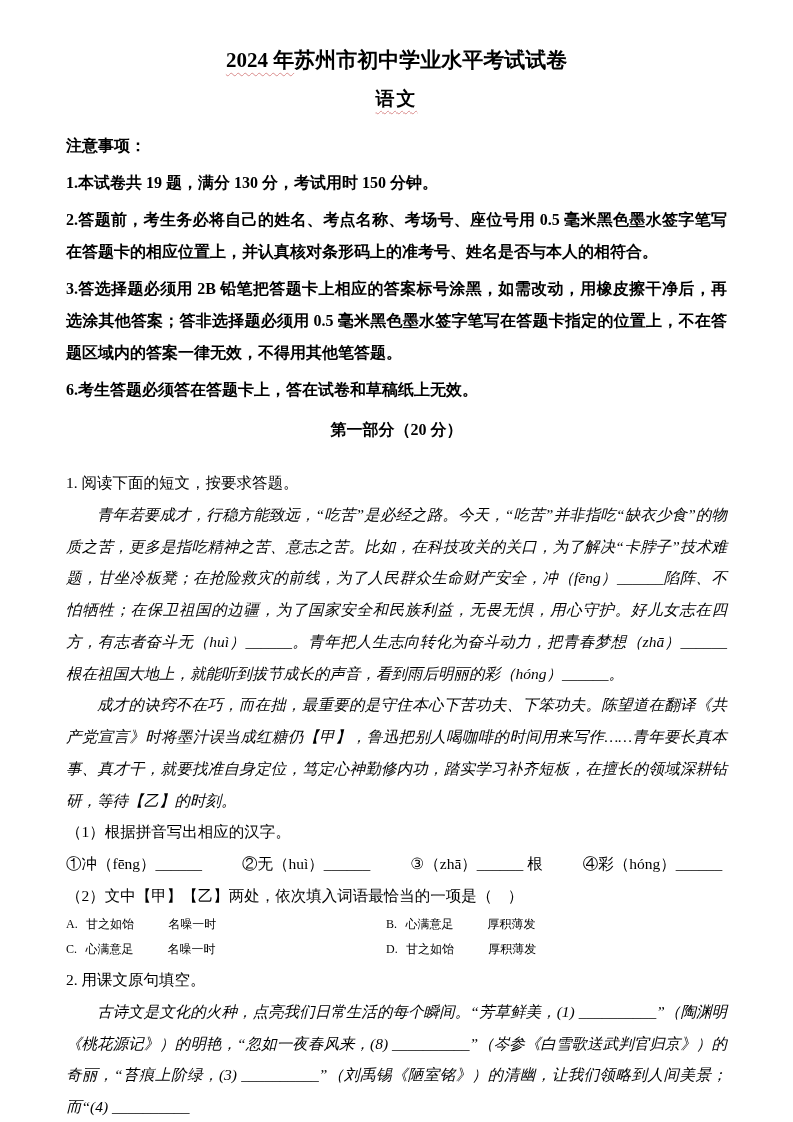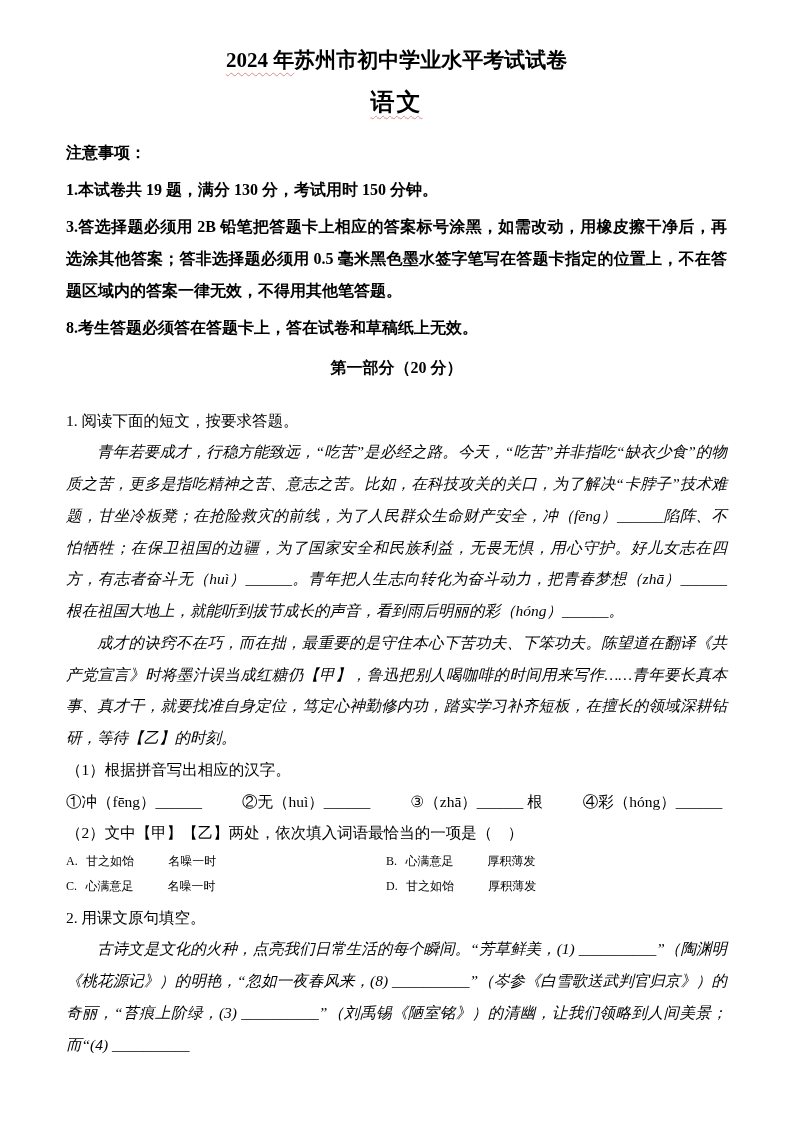--- a/index.html
+++ b/index.html
@@ -15,21 +15,21 @@
     text-align:center; font-weight:bold; font-size:21px; line-height:1.35;
   }
   .squiggle {
     text-decoration-line:underline;
     text-decoration-style:wavy;
     text-decoration-color:#d98c8c;
     text-decoration-thickness:1px;
     text-underline-offset:5px;
   }
   .subject-title {
-    text-align:center; font-weight:bold; font-size:24px; line-height:1.3;
+    text-align:center; font-weight:bold; font-size:19px; line-height:1.3;
     margin-top:13px; letter-spacing:2px;
   }
 
   .notice { margin-top:18px; font-size:16px; font-weight:bold; }
   .notice p { line-height:2.0; text-align:justify; }
   .notice .notice-item { margin-top:5px; }
 
   .section-heading {
     text-align:center; font-weight:bold; font-size:16px;
     margin-top:8px; margin-bottom:21px; line-height:2.0;
@@ -61,22 +61,23 @@
 
 <div class="page">
 
   <h1 class="exam-title"><span class="squiggle">2024 年</span><span>苏州市初中学业水平考试试卷</span></h1>
 
   <h2 class="subject-title"><span class="squiggle">语文</span></h2>
 
   <div class="notice">
     <p class="notice-heading">注意事项：</p>
     <p class="notice-item">1.本试卷共 19 题，满分 130 分，考试用时 150 分钟。</p>
+    <p class="notice-item">2.答题前，考生务必将自己的姓名、考点名称、考场号、座位号用 0.5 毫米黑色墨水签字笔写在答题卡的相应位置上，并认真核对条形码上的准考号、姓名是否与本人的相符合。</p>
     <p class="notice-item">3.答选择题必须用 2B 铅笔把答题卡上相应的答案标号涂黑，如需改动，用橡皮擦干净后，再选涂其他答案；答非选择题必须用 0.5 毫米黑色墨水签字笔写在答题卡指定的位置上，不在答题区域内的答案一律无效，不得用其他笔答题。</p>
-    <p class="notice-item">8.考生答题必须答在答题卡上，答在试卷和草稿纸上无效。</p>
+    <p class="notice-item">6.考生答题必须答在答题卡上，答在试卷和草稿纸上无效。</p>
   </div>
 
   <div class="section-heading">第一部分（20 分）</div>
 
   <div class="question">
     <p class="stem">1. 阅读下面的短文，按要求答题。</p>
     <p class="passage">青年若要成才，行稳方能致远，“吃苦”是必经之路。今天，“吃苦”并非指吃“缺衣少食”的物质之苦，更多是指吃精神之苦、意志之苦。比如，在科技攻关的关口，为了解决“卡脖子”技术难题，甘坐冷板凳；在抢险救灾的前线，为了人民群众生命财产安全，冲（fēng）______陷阵、不怕牺牲；在保卫祖国的边疆，为了国家安全和民族利益，无畏无惧，用心守护。好儿女志在四方，有志者奋斗无（huì）______。青年把人生志向转化为奋斗动力，把青春梦想（zhā）______ 根在祖国大地上，就能听到拔节成长的声音，看到雨后明丽的彩（hóng）______。</p>
     <p class="passage">成才的诀窍不在巧，而在拙，最重要的是守住本心下苦功夫、下笨功夫。陈望道在翻译《共产党宣言》时将墨汁误当成红糖仍【甲】，鲁迅把别人喝咖啡的时间用来写作……青年要长真本事、真才干，就要找准自身定位，笃定心神勤修内功，踏实学习补齐短板，在擅长的领域深耕钻研，等待【乙】的时刻。</p>
 
     <p class="subq">（1）根据拼音写出相应的汉字。</p>

